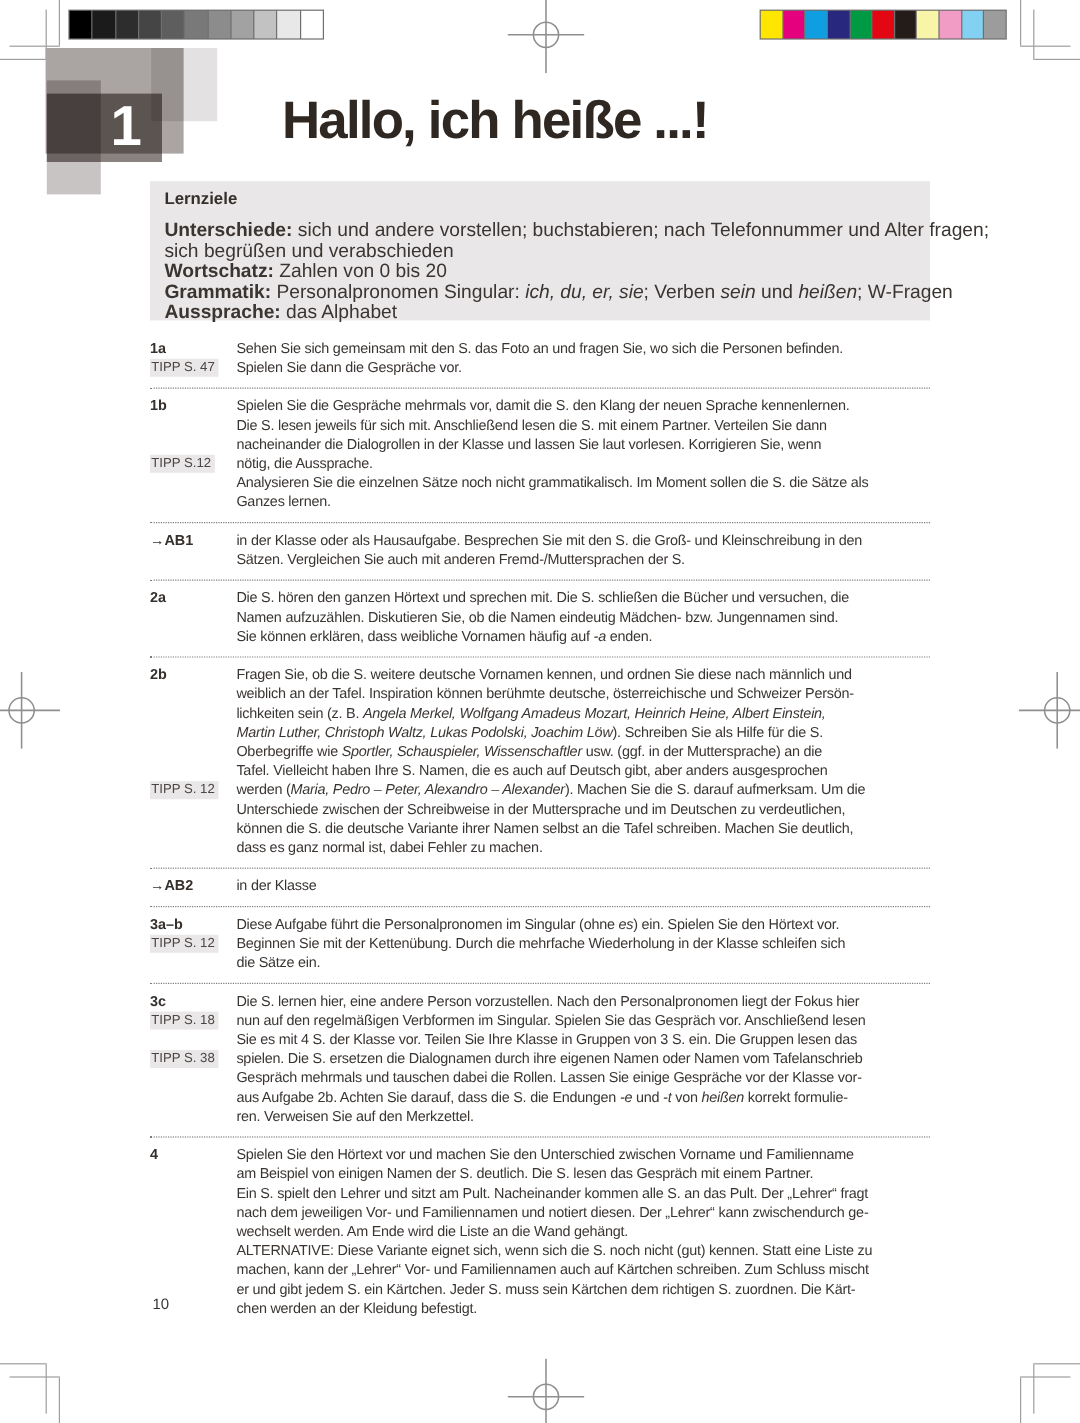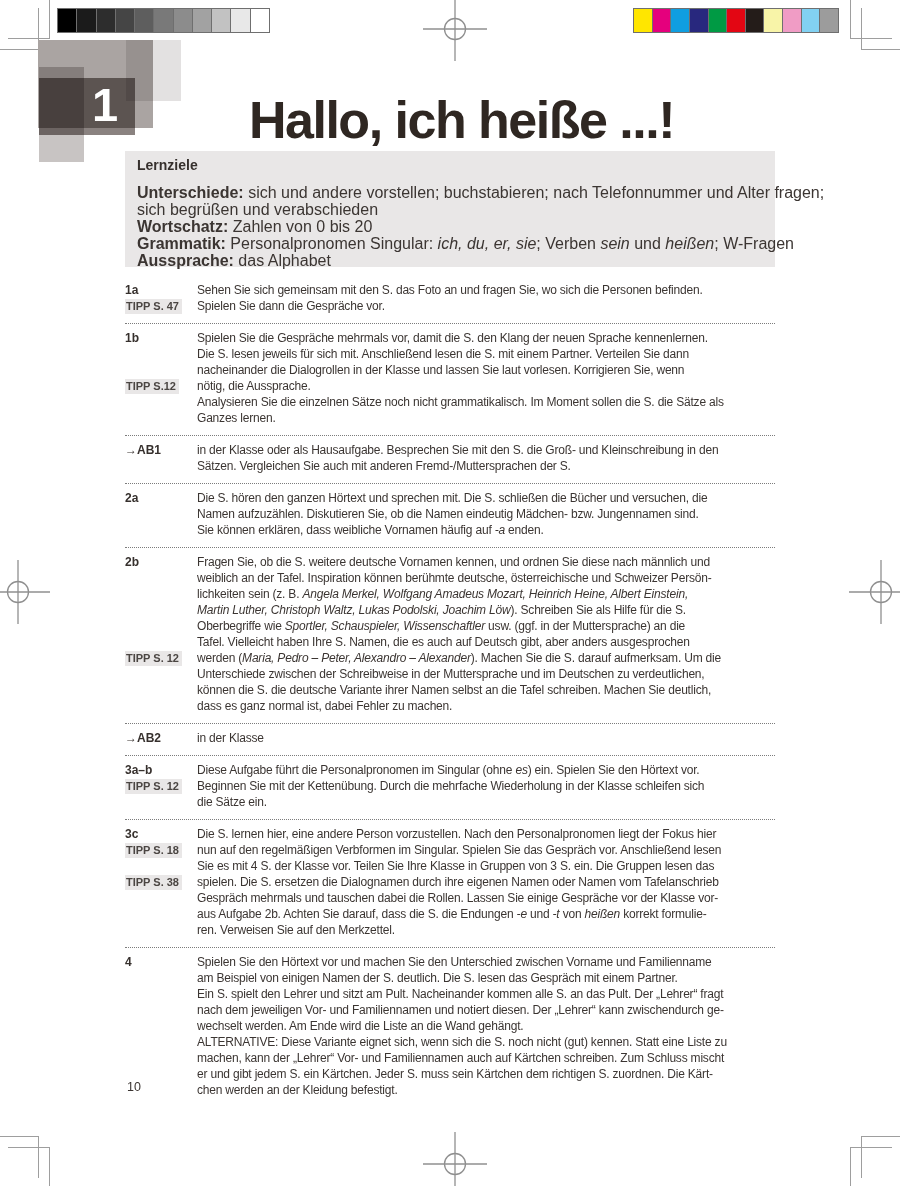--- a/index.html
+++ b/index.html
@@ -24,37 +24,37 @@
   
   .badge{position:absolute;left:38px;top:40px;width:146px;height:126px;isolation:isolate;}
   .badge .rect{position:absolute;}
   .r1{left:0;top:0;width:115px;height:88px;background:#aaa4a2;}
   .r2{left:88px;top:0;width:55px;height:61px;background:#e3e1e1;mix-blend-mode:multiply;}
   .r3{left:1px;top:27px;width:45px;height:95px;background:#c8c4c3;mix-blend-mode:multiply;}
   .r4{left:1px;top:38px;width:96px;height:57px;background:#8a8280;mix-blend-mode:multiply;}
   .chapter-num{position:absolute;left:54px;top:41px;font-size:47px;line-height:1;font-weight:bold;color:#ffffff;}
 
   
-  .page-title{position:absolute;left:235px;top:76px;margin:14px;font-size:52px;letter-spacing:-1.5px;
+  .page-title{position:absolute;left:235px;top:76px;margin:0;font-size:44px;letter-spacing:-1.5px;
               font-weight:bold;color:#2f2722;}
 
   
   .lernziele{position:absolute;left:125px;top:151px;width:650px;height:116px;box-sizing:border-box;
              background:#e9e7e7;padding:6px 12px 0 12px;}
   .lz-title{font-size:14px;font-weight:bold;margin-bottom:11px;color:#36302d;}
   .lz-lines .tline{height:17px;}
 
   
   .rows{position:absolute;left:125px;top:276px;width:650px;}
   .row{display:flex;padding:6px 0 9px 0;border-bottom:1px dotted #7c7c7c;justify-content:center;}
   .row.last{border-bottom:none;}
   .label-col{width:72px;flex:none;}
   .activity-id{font-size:12px;font-weight:bold;line-height:16px;color:#36302d;white-space:pre;}
   .tipp{display:table;font-size:11px;line-height:13px;padding:1px 3px 1px 1px;background:#e9e7e7;
-        color:#4b4643;white-space:pre;font-weight:bold;}
+        color:#4b4643;white-space:pre;}
   .text-col{flex:1;font-size:12px;line-height:16px;letter-spacing:-0.2px;}
   .tline{white-space:pre;height:16px;}
 
   .page-number{position:absolute;left:127px;top:1080px;font-size:12.5px;color:#3b3532;}
 </style>
 </head>
 <body>
 
 <div class="page">
 

